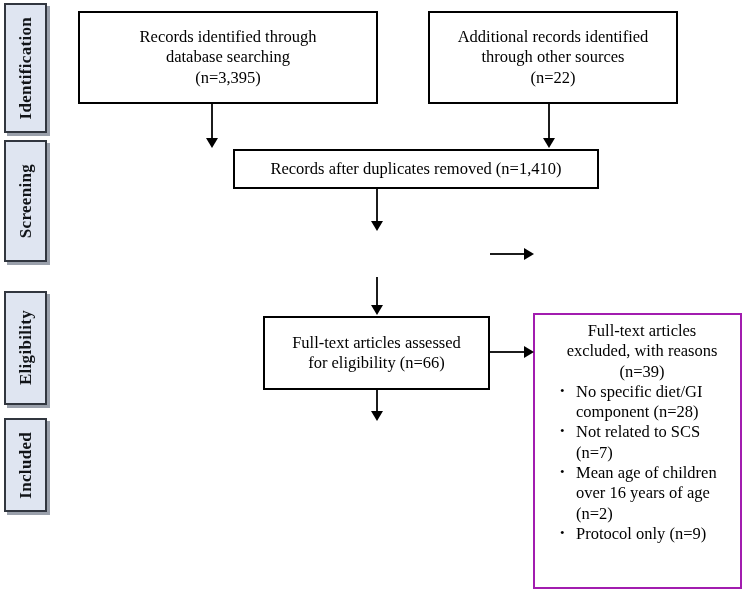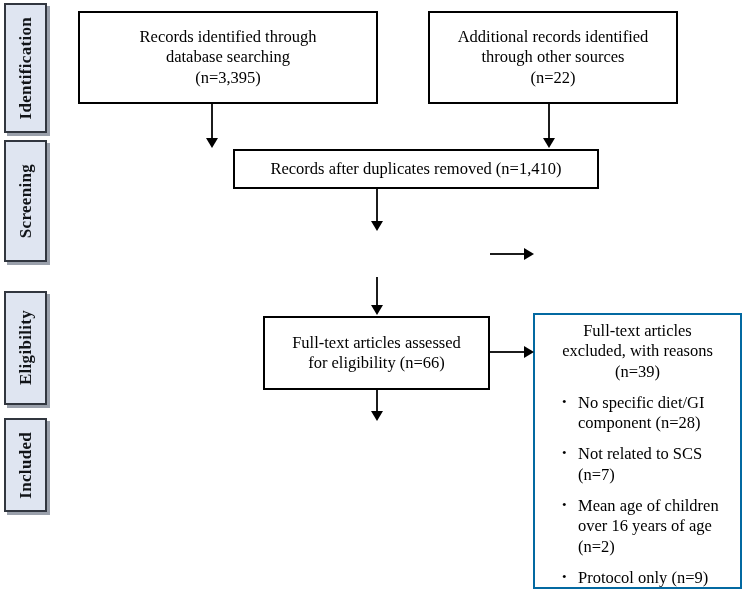--- a/index.html
+++ b/index.html
@@ -58,42 +58,42 @@
   }
   .flow-box .txt {
     display: block;
     white-space: pre-line;
   }
 
   
   .reasons-box {
     position: absolute;
     background: #ffffff;
-    border: 2px solid #0369a1;
+    border: 2px solid #a21caf;
     box-sizing: border-box;
     color: #000000;
     font-size: 16.5px;
     line-height: 1.23;
-    padding: 6px 6px 6px 6px;
+    padding: 6px 6px 6px 15px;
     display: block;
   }
   .reasons-title {
     display: block;
     text-align: center;
     white-space: pre-line;
   }
   .reasons-list {
     list-style: none;
     margin: 0;
     padding: 0 0 0 4px;
   }
   .reasons-list li {
     position: relative;
     padding-left: 22px;
-    margin: 11px;
+    margin: 0;
     text-align: left;
   }
   .reasons-list li::before {
     content: "\2022";
     position: absolute;
     left: 6px;
     top: 0;
     font-size: 13px;
     line-height: 1.45;
   }

